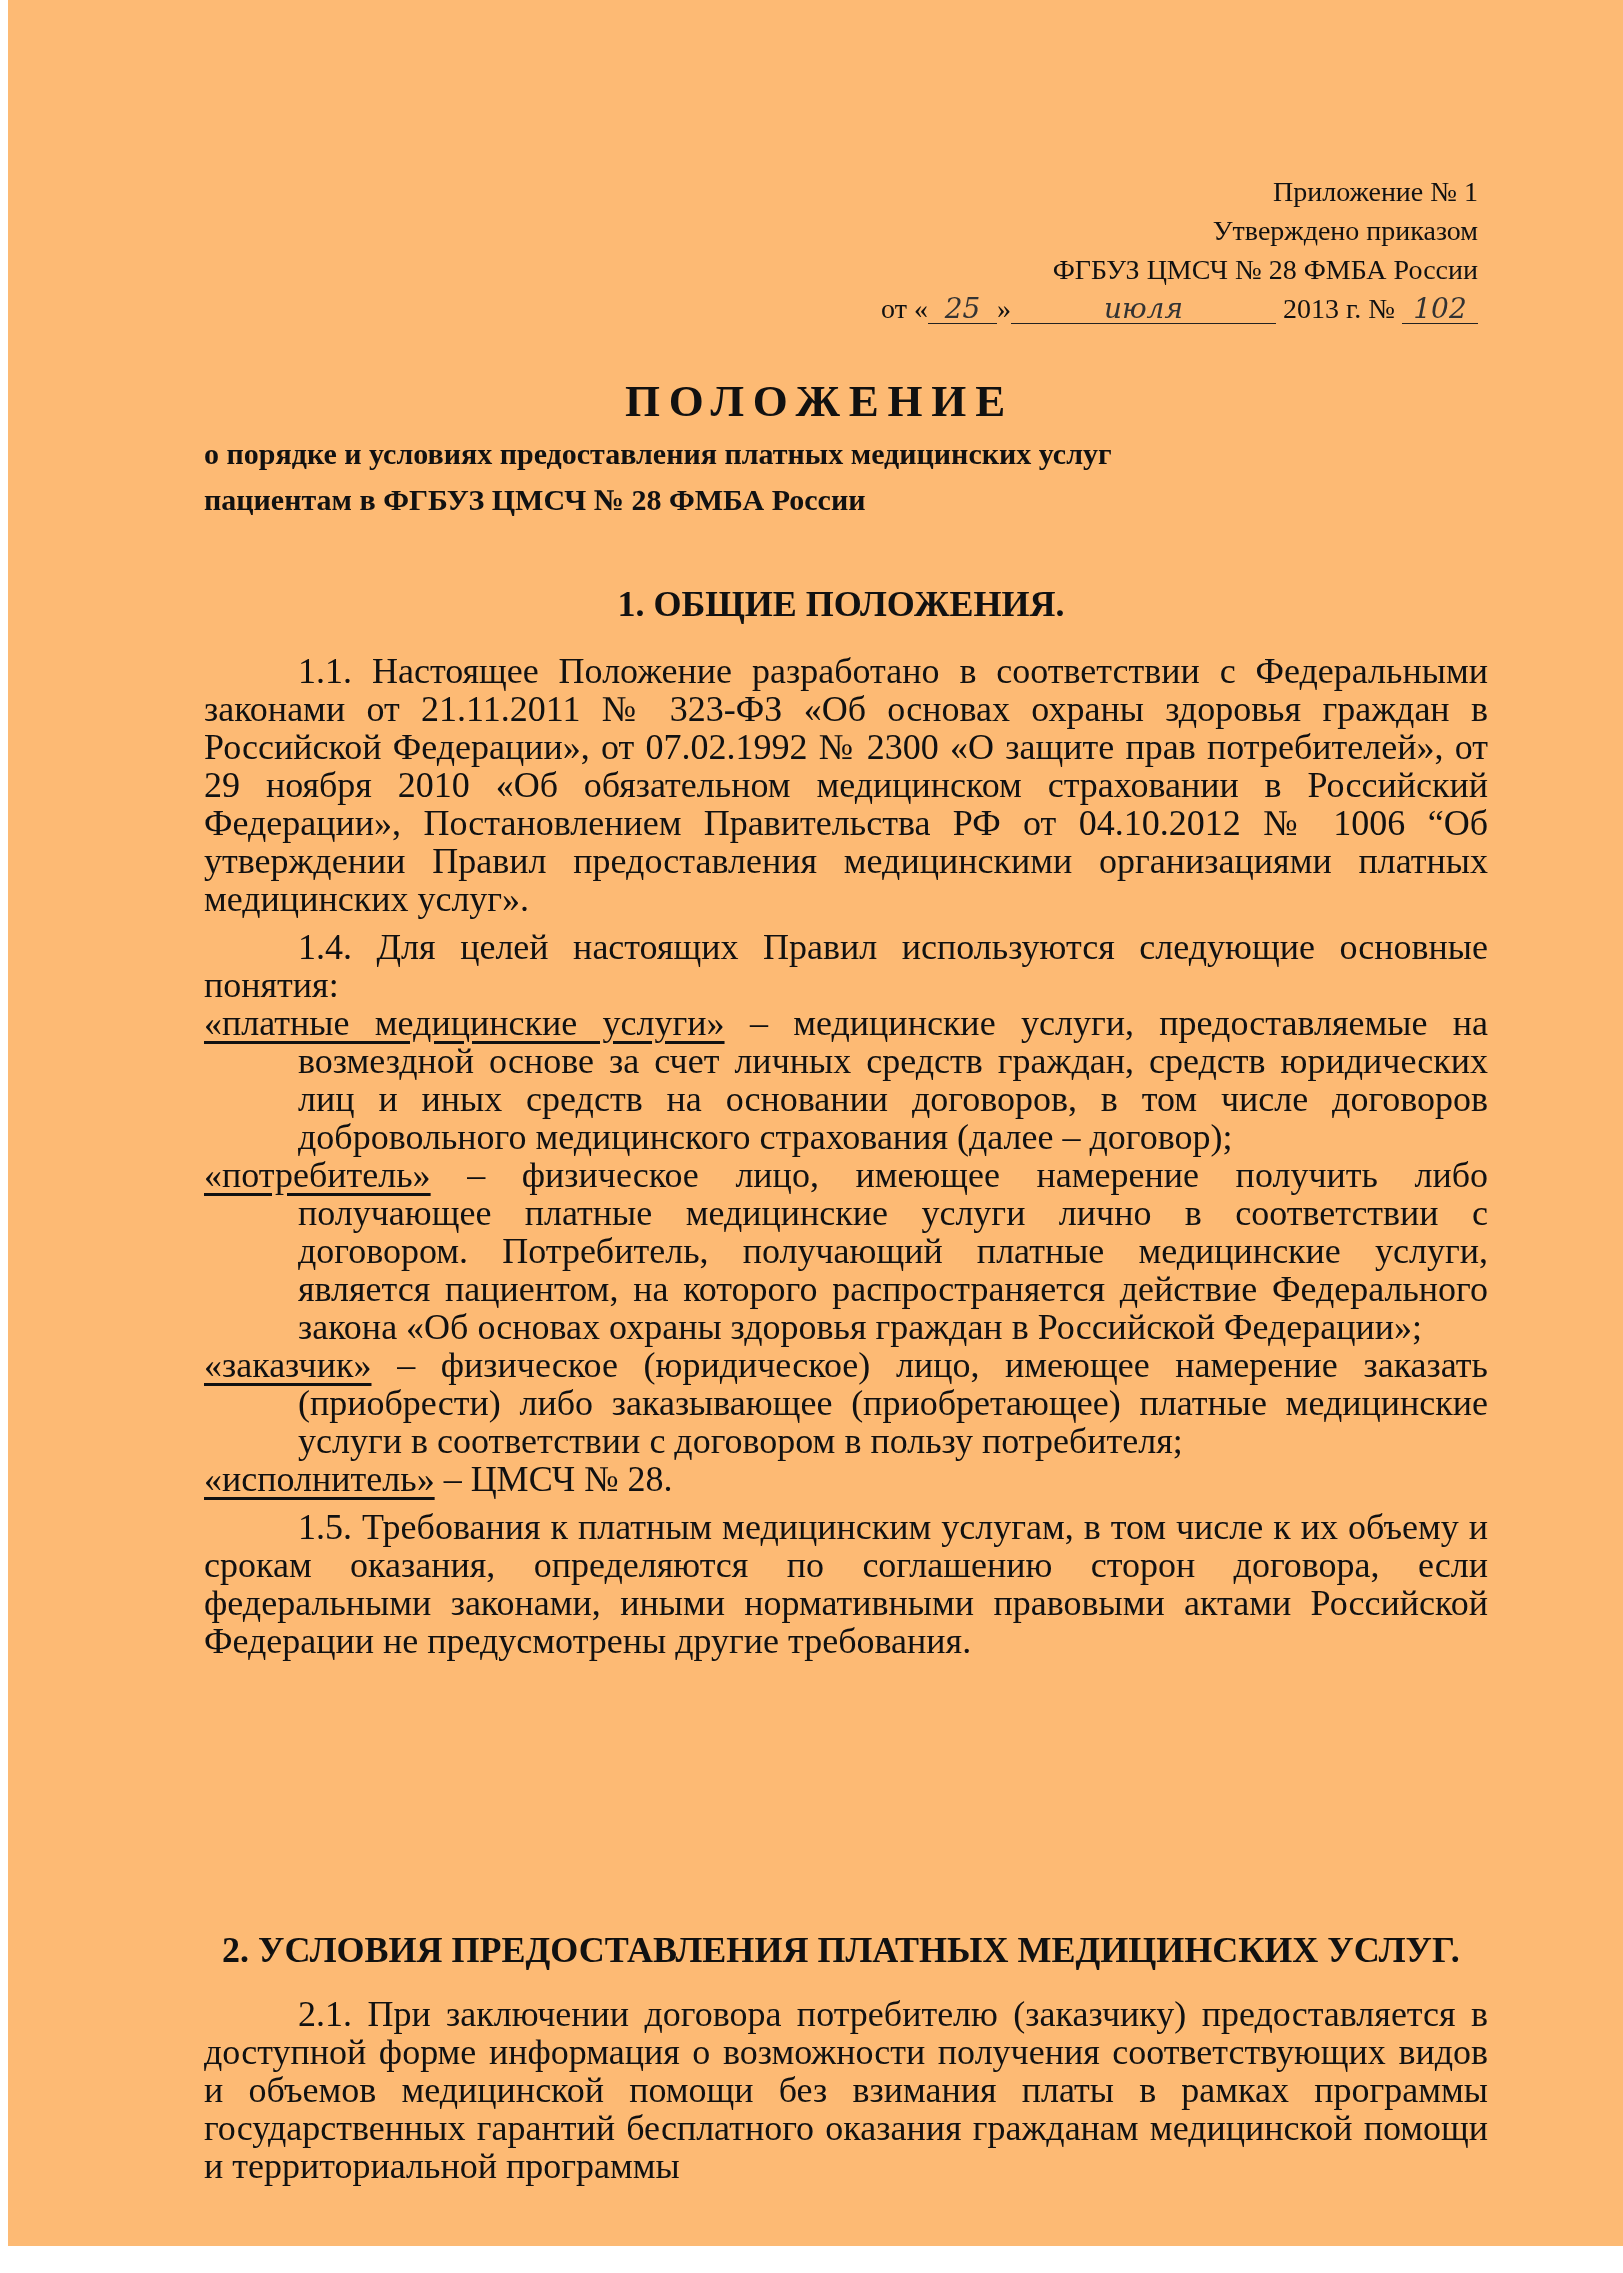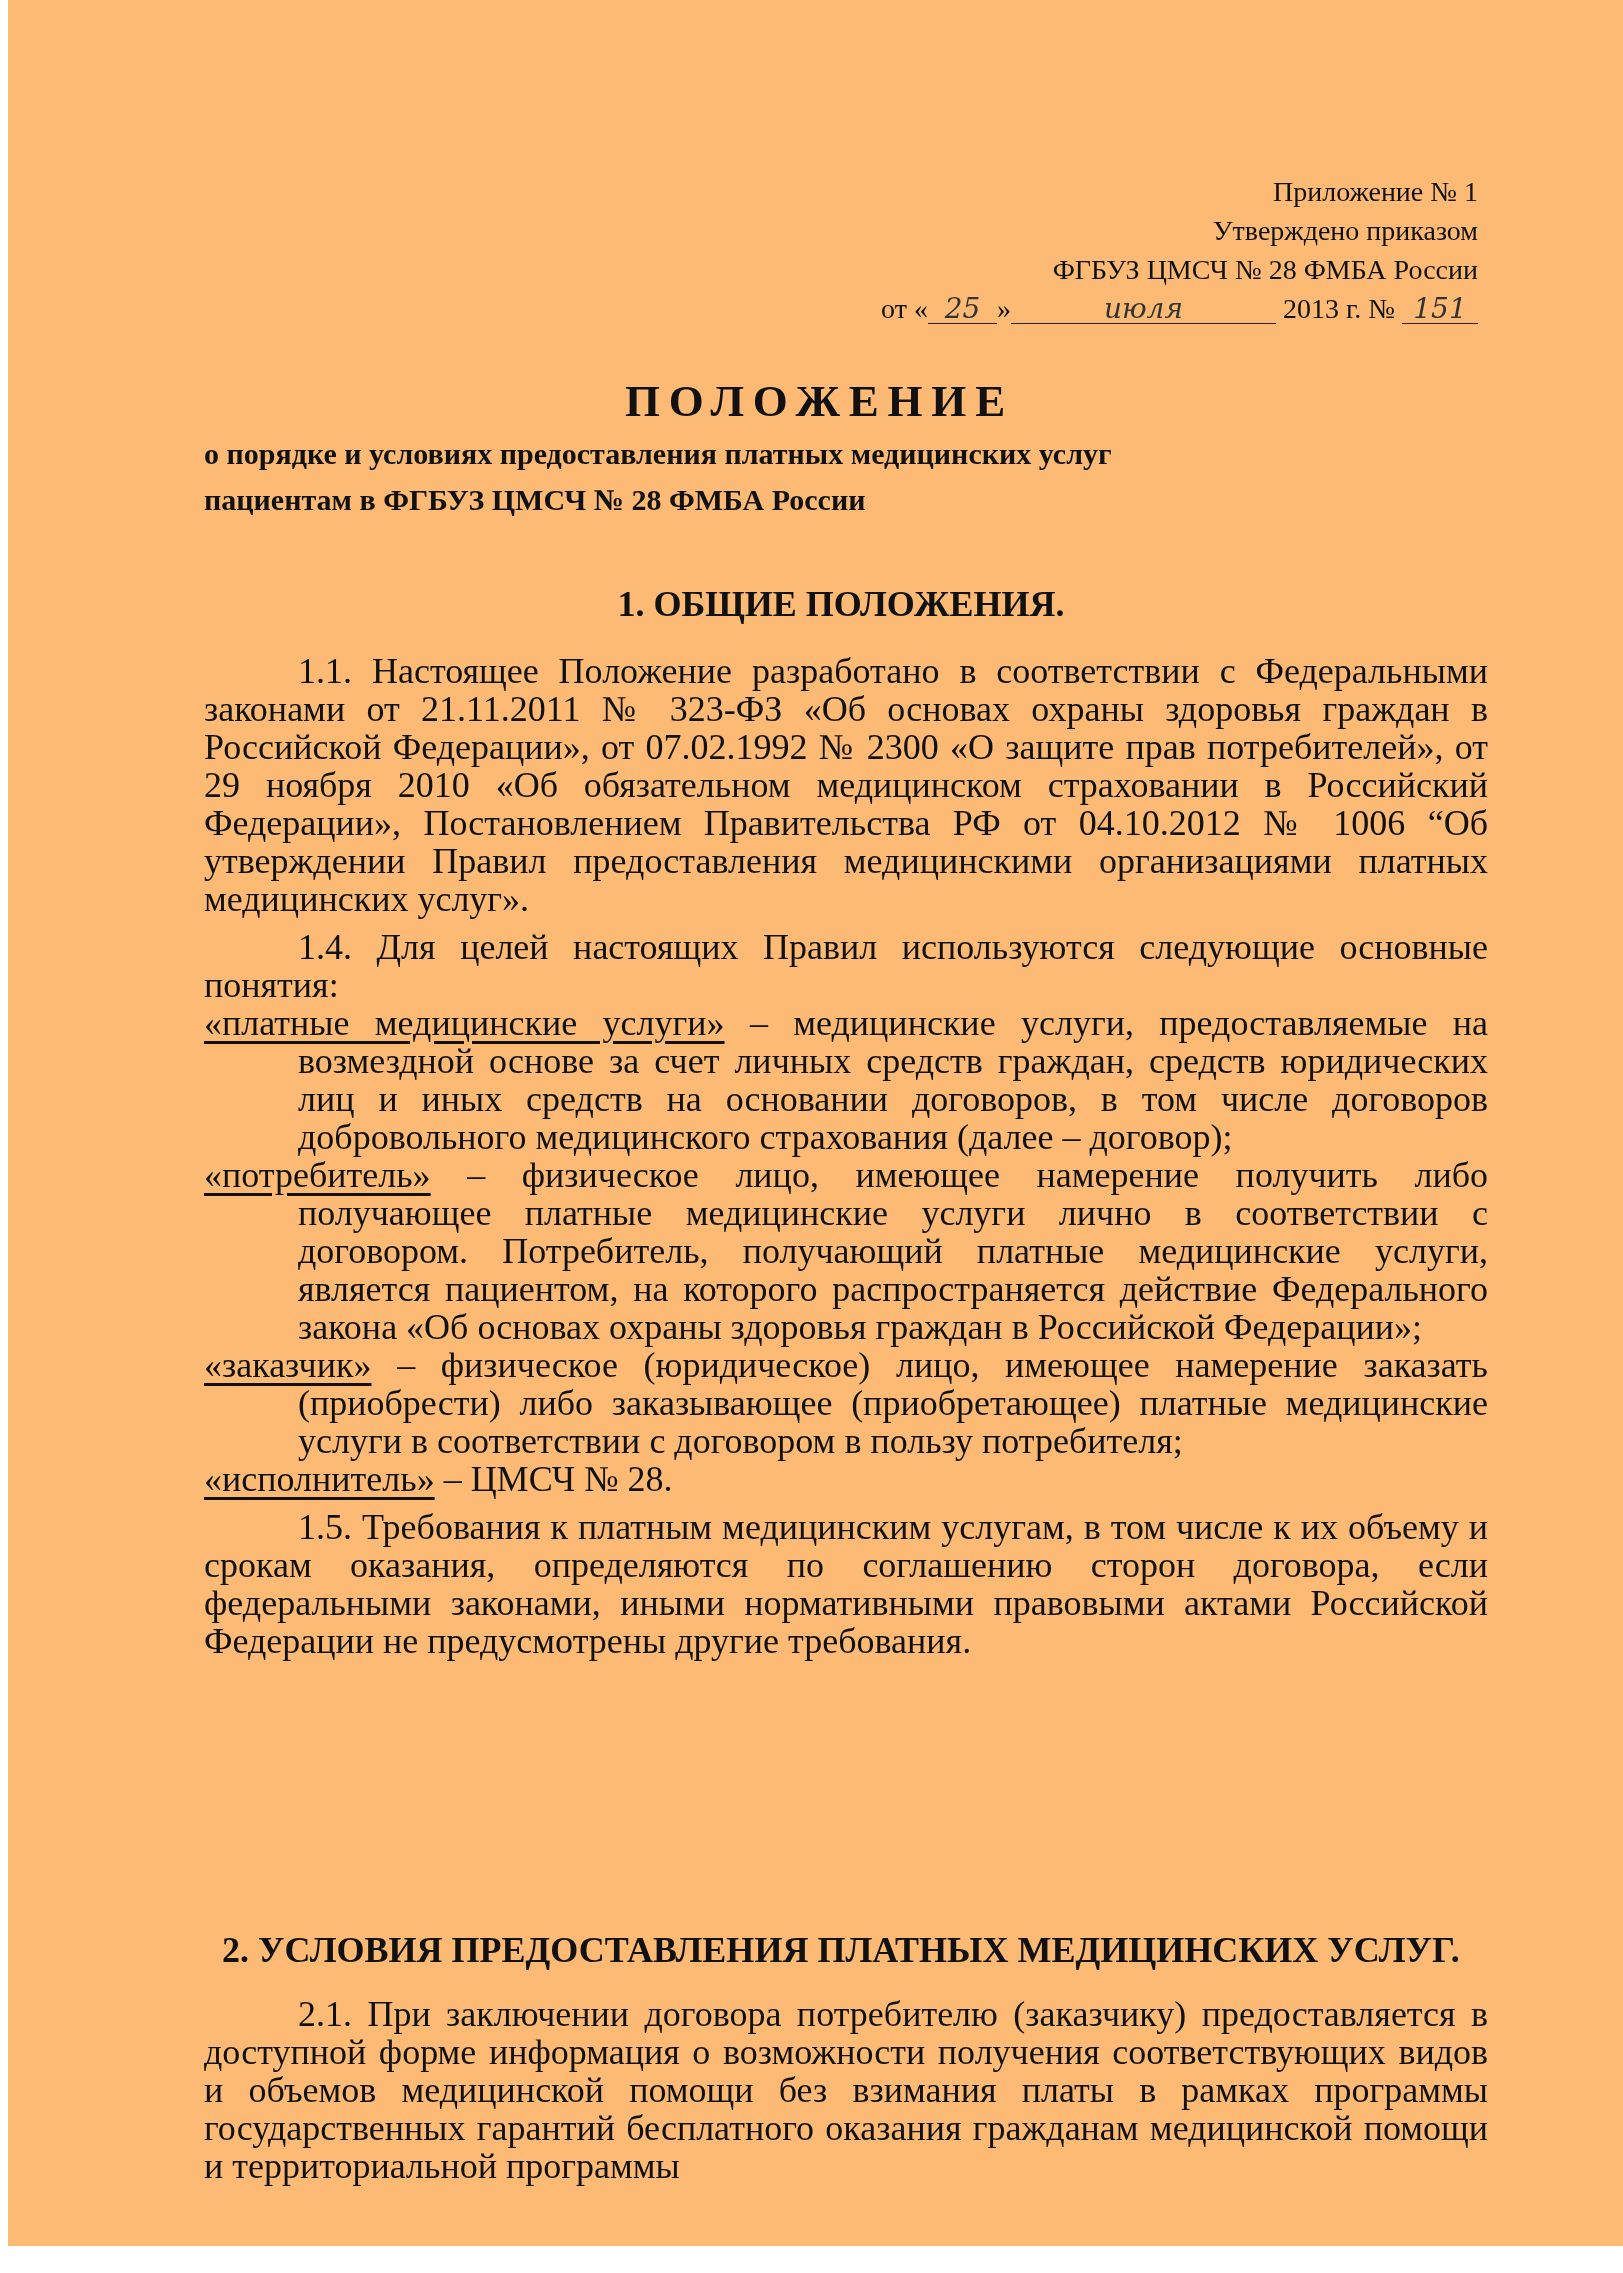--- a/index.html
+++ b/index.html
@@ -29,21 +29,21 @@
 </style>
 </head>
 <body>
 
 <div class="page">
 
   <div class="approval">
     <span class="line">Приложение № 1</span>
     <span class="line">Утверждено приказом</span>
     <span class="line">ФГБУЗ ЦМСЧ № 28 ФМБА России</span>
-    <span class="line"><span>от «</span><span class="hand day">25</span><span>»</span><span class="hand month">июля</span> <span>2013 г. №</span> <span class="hand num">151</span></span>
+    <span class="line"><span>от «</span><span class="hand day">25</span><span>»</span><span class="hand month">июля</span> <span>2013 г. №</span> <span class="hand num">102</span></span>
   </div>
 
   <div class="title">ПОЛОЖЕНИЕ</div>
   <div class="subtitle">
     <div>о порядке и условиях предоставления платных медицинских услуг</div>
     <div>пациентам в ФГБУЗ ЦМСЧ № 28 ФМБА России</div>
   </div>
 
   <div class="heading" style="top:583px;">1. ОБЩИЕ ПОЛОЖЕНИЯ.</div>
 

